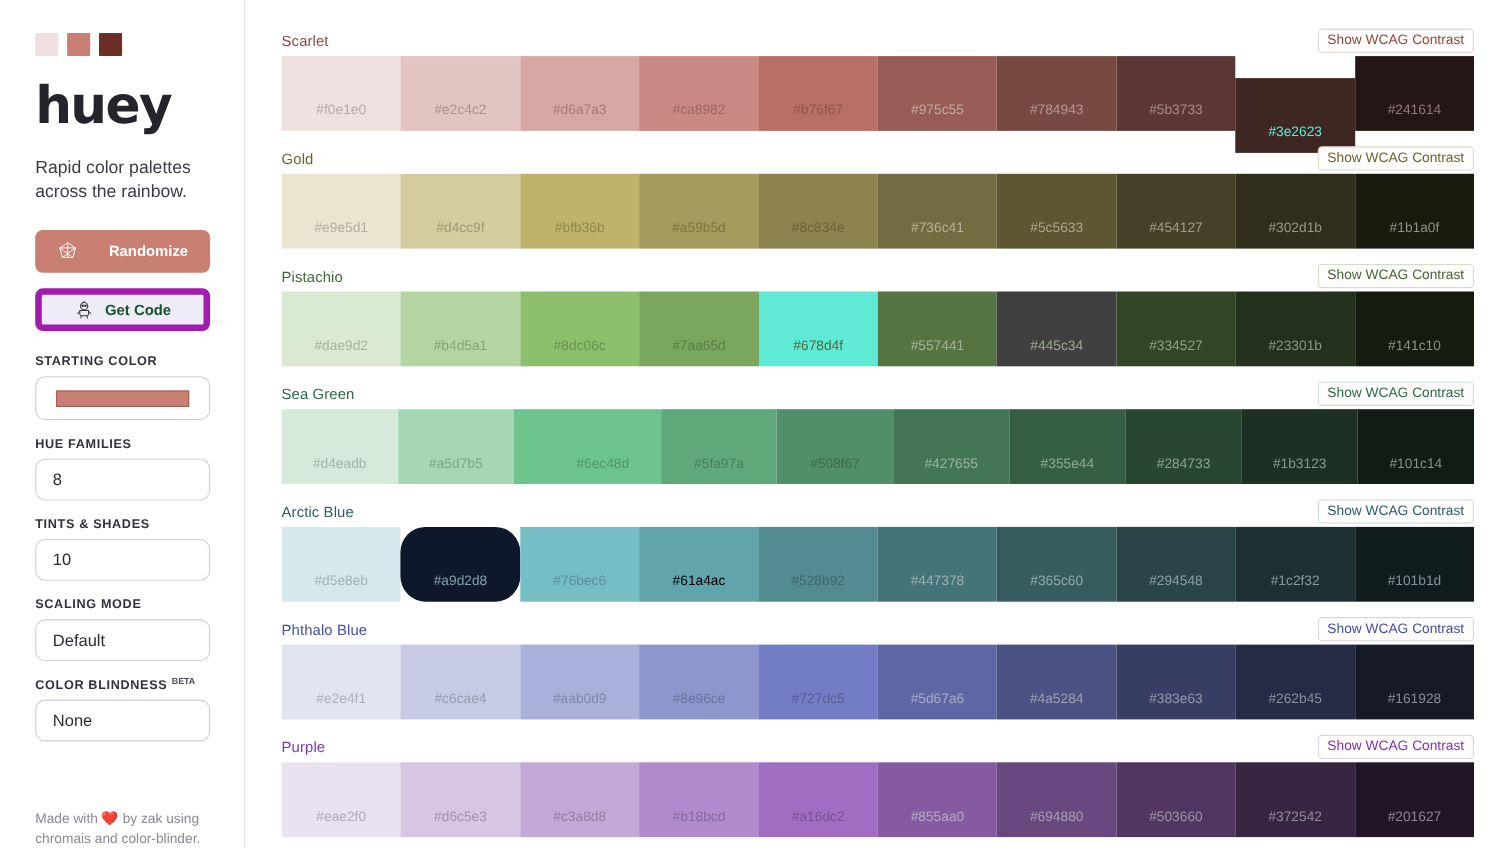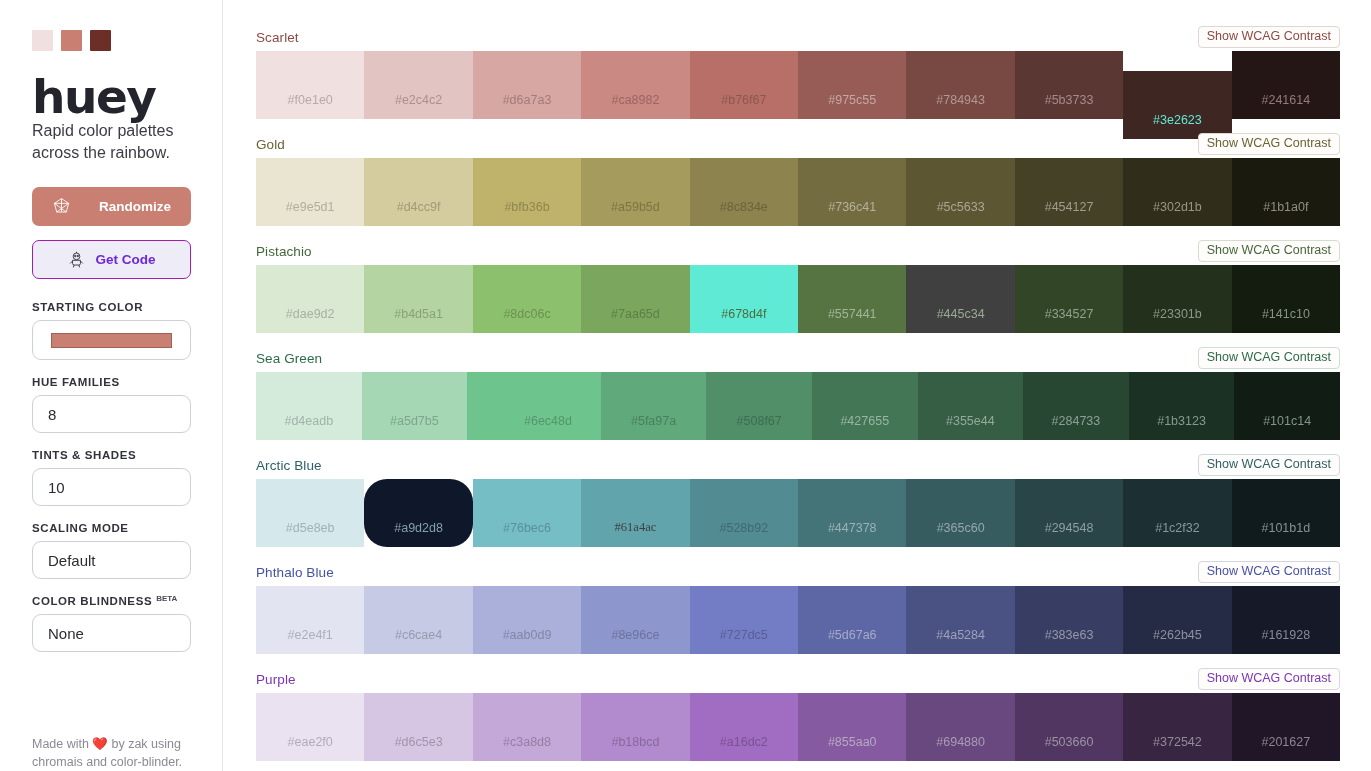--- a/index.html
+++ b/index.html
@@ -24,20 +24,21 @@
   }
   .logo-swatches { display: flex; gap: 8px; margin-bottom: 22px; }
   .logo-swatch { width: 21px; height: 21px; border-radius: 1px; }
 
   .wordmark {
     font-size: 47px;
     line-height: 1;
     font-weight: 700;
     letter-spacing: -1.5px;
     color: #24242c;
+    margin-bottom: 22px;
     font-family: "DejaVu Sans", sans-serif;
   }
   .tagline {
     font-size: 16px;
     line-height: 1.35;
     color: #3c3c47;
     margin-bottom: 24px;
     max-width: 160px;
   }
 
@@ -49,21 +50,21 @@
     align-items: center;
     justify-content: center;
     gap: 9px;
     font-size: 13.5px;
     font-weight: 700;
     cursor: pointer;
     border: none;
     font-family: "Liberation Sans", sans-serif;
   }
   .btn-randomize { background: #c97f72; color: #ffffff; margin-bottom: 14px; gap: 28px; }
-  .btn-getcode  { background: #eeedf7; color: #6d28d9; border: 1px solid #a21caf; margin-bottom: 22px; }
+  .btn-getcode  { background: #eeedf7; color: #14532d; border: 6px solid #a21caf; margin-bottom: 22px; }
 
   .field-label {
     font-size: 11.5px;
     font-weight: 700;
     letter-spacing: 0.6px;
     color: #32323d;
     margin-bottom: 7px;
     text-transform: uppercase;
     display: flex;
     align-items: baseline;
@@ -301,21 +302,21 @@
       </section>
       <section class="palette">
         <div class="palette-head">
           <div class="palette-name" style="color: rgb(46, 95, 104);">Arctic Blue</div>
           <button class="wcag-btn" style="color: rgb(46, 95, 104); border-color: rgb(205, 217, 221);">Show WCAG Contrast</button>
         </div>
         <div class="swatch-row">
           <div class="swatch" style="background: rgb(213, 232, 235); color: rgb(163, 178, 180); text-align: center;">#d5e8eb</div>
           <div class="swatch" style="background: #0f172a; color: rgb(129, 161, 166); border-radius: 23px;">#a9d2d8</div>
           <div class="swatch" style="background: rgb(118, 190, 198); color: rgb(90, 145, 153);">#76bec6</div>
-          <div class="swatch" style="background: rgb(97, 164, 172); color: #404040; font-family: Liberation Serif, serif;">#61a4ac</div>
+          <div class="swatch" style="background: rgb(97, 164, 172); color: #000000;">#61a4ac</div>
           <div class="swatch" style="background: rgb(82, 139, 146); color: rgb(63, 105, 111);">#528b92</div>
           <div class="swatch" style="background: rgb(68, 115, 120); color: rgb(156, 178, 181);">#447378</div>
           <div class="swatch" style="background: rgb(54, 92, 96); color: rgb(148, 168, 171);">#365c60</div>
           <div class="swatch" style="background: rgb(41, 69, 72); color: rgb(141, 159, 162);">#294548</div>
           <div class="swatch" style="background: rgb(28, 47, 50); color: rgb(136, 152, 155);">#1c2f32</div>
           <div class="swatch" style="background: rgb(16, 27, 29); color: rgb(132, 146, 149);">#101b1d</div>
         </div>
       </section>
       <section class="palette">
         <div class="palette-head">

